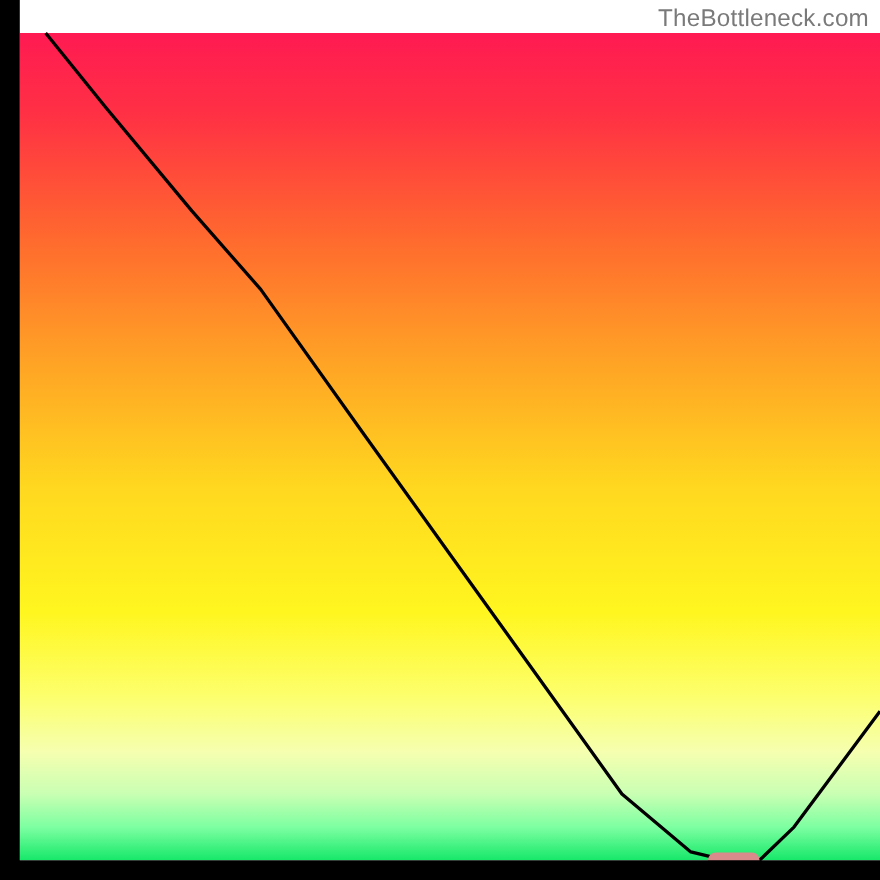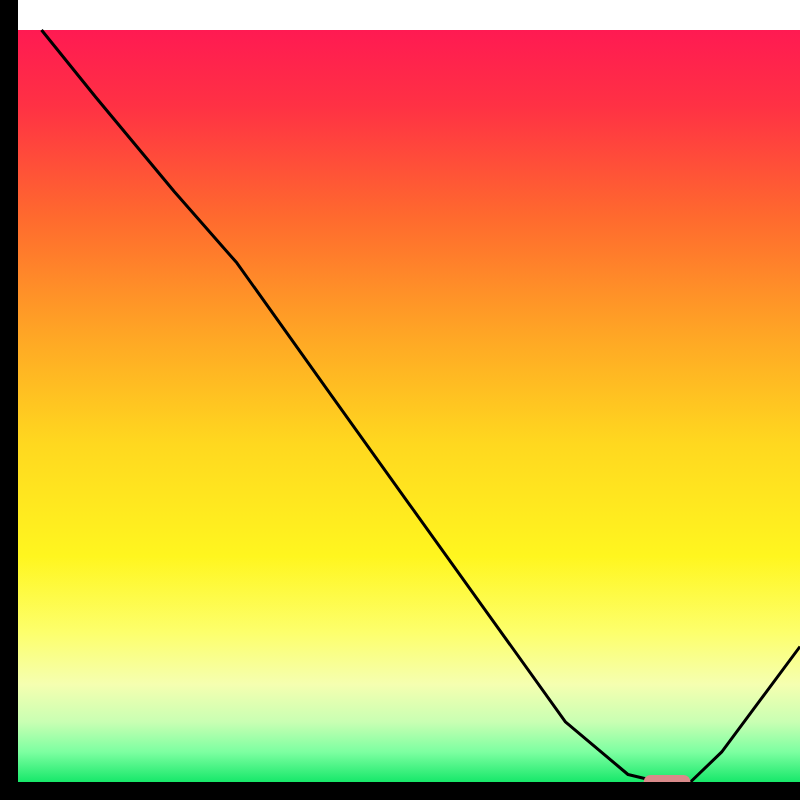--- a/index.html
+++ b/index.html
@@ -55,13 +55,14 @@
 
     <rect id="plot-bg" fill="url(#bg-grad)" x="18" y="30" width="782" height="752"></rect>
 
     <path id="curve-path" fill="none" stroke="#000" stroke-width="3" stroke-linejoin="round" d="M41.5 30.0 L96.2 97.7 L174.4 191.7 L237.0 263.1 L330.8 394.7 L409.0 503.8 L487.2 612.8 L565.4 721.8 L628.0 774.5 L659.2 782.0 L690.5 782.0 L721.8 751.9 L800.0 646.6"></path>
 
     <rect id="marker-pill" rx="7" ry="7" x="643.6" y="775" width="46.91999999999996" height="14" fill="#d98a8a"></rect>
 
     <path id="axes" fill="none" stroke="#000" stroke-width="18" stroke-linecap="butt" d="M 9 0 L 9 800 M 0 791 L 800 791"></path>
   </svg>
 
+  <div class="watermark">TheBottleneck.com</div>
 </div>
 
 </body></html>

